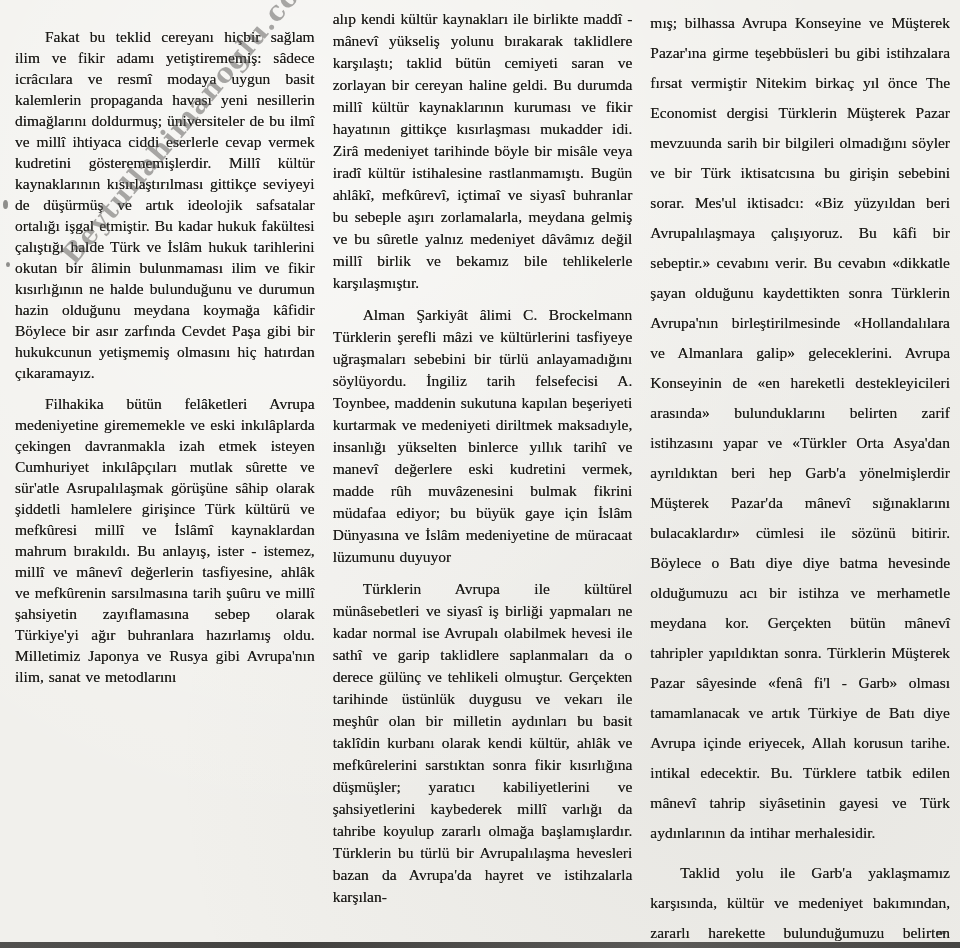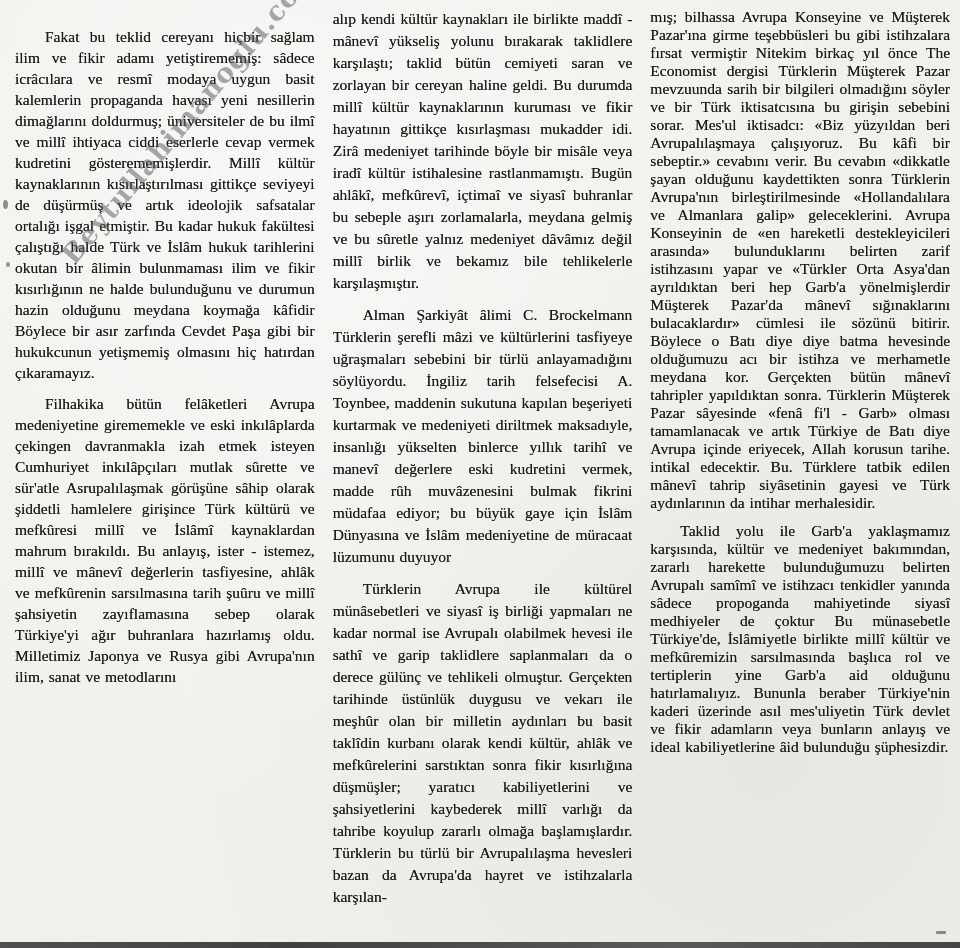--- a/index.html
+++ b/index.html
@@ -37,21 +37,21 @@
     margin: 0 0 10px 0;
     text-align: justify;
     font-weight: 400;
     font-size: 15.5px;
     color: #201f1c;
     text-shadow: 0 0 0.5px rgba(32,31,28,0.75);
     word-spacing: 1px;
   }
   .col-1 .para { line-height: 21px; }
   .col-2 .para { line-height: 22px; }
-  .col-3 .para { line-height: 18px; }
+  .col-3 .para { line-height: 30px; }
   .para.indent { text-indent: 30px; }
   .title {
     margin: 20px 0 0 0;
     text-align: center;
     font-family: "DejaVu Sans", sans-serif;
     font-weight: 900;
     font-size: 42px;
     letter-spacing: 7px;
     color: #1b1a18;
     text-shadow: 0 0 1px rgba(27,26,24,0.8);

